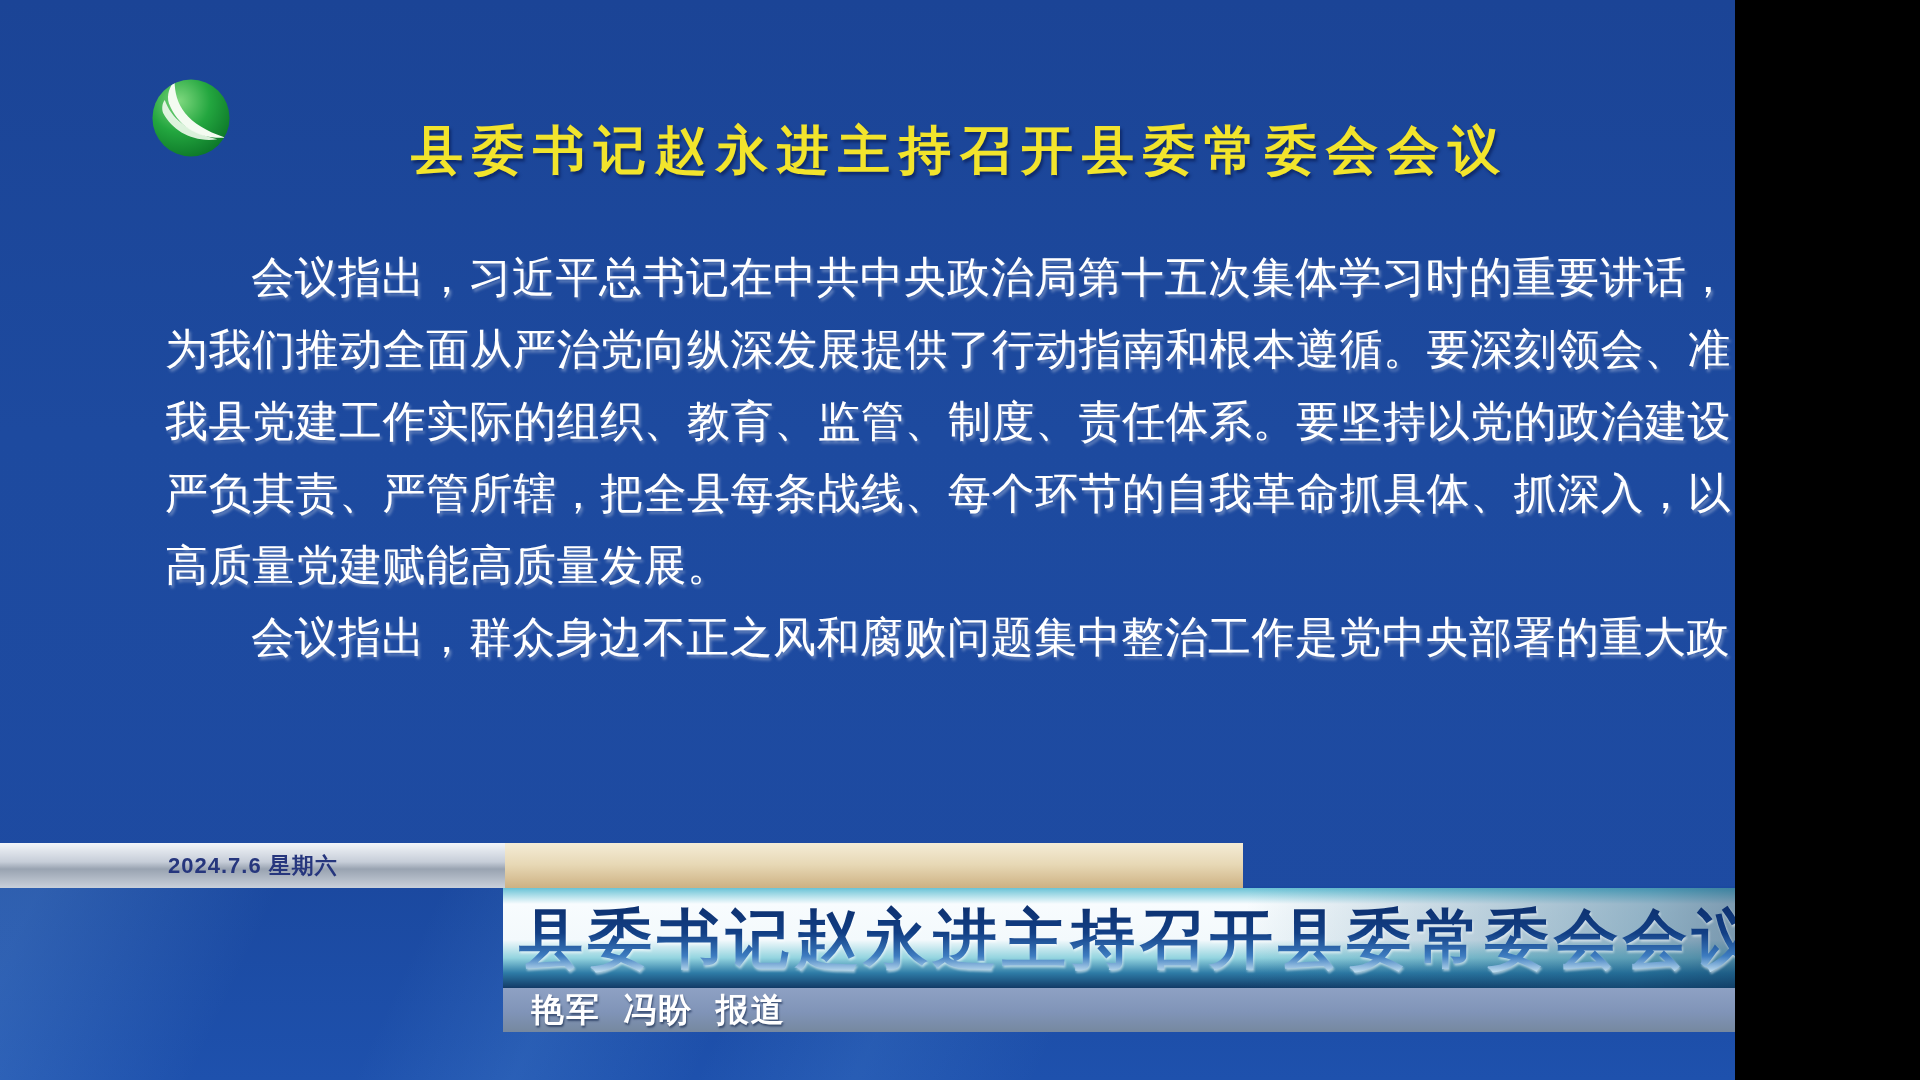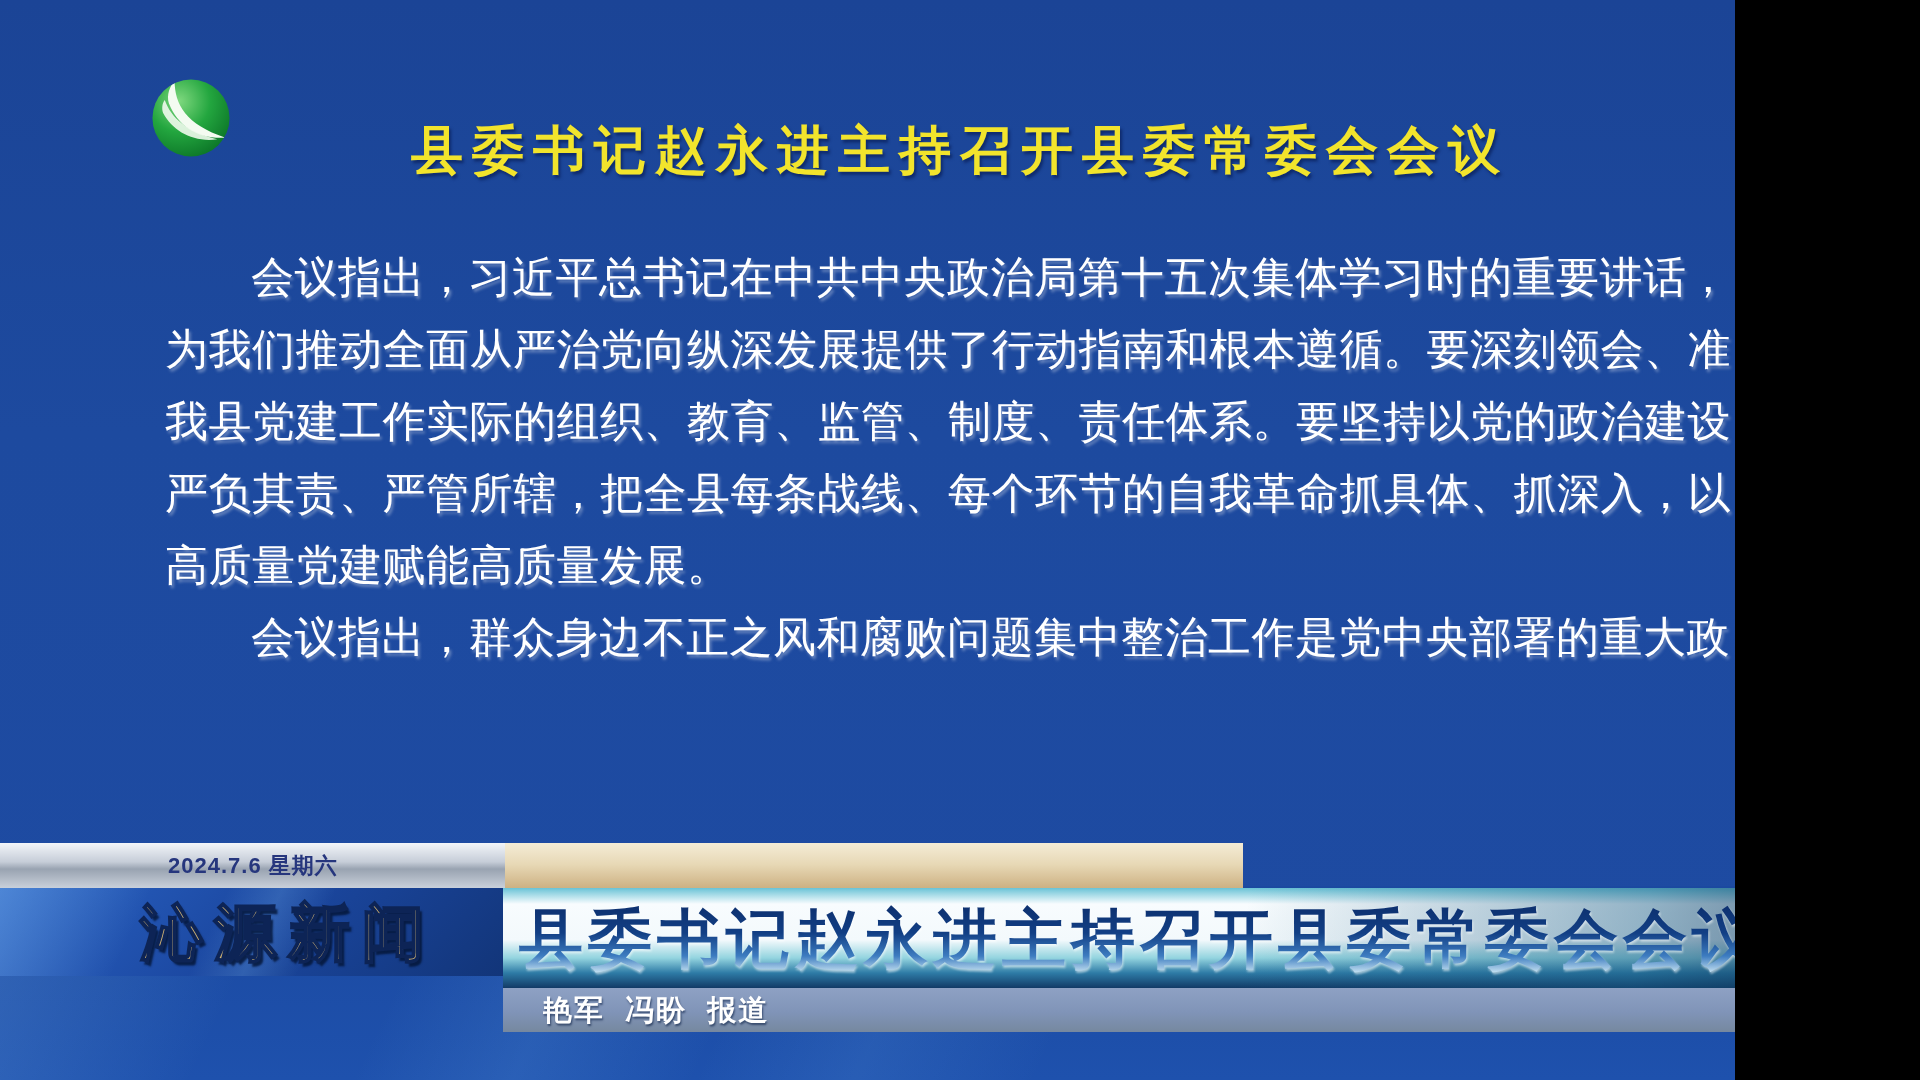--- a/index.html
+++ b/index.html
@@ -71,22 +71,22 @@
     background-image:linear-gradient(180deg,#0b2a66 6%,#123f85 45%,#3d7cc0 68%,#cfe9f5 86%,#ffffff 96%);
     -webkit-background-clip:text;background-clip:text;color:transparent;
     filter:drop-shadow(1px 2px 1px rgba(255,255,255,.55));
   }
   
   .reporter-strip{
     position:absolute;left:503px;top:988px;width:1417px;height:44px;
     background:linear-gradient(180deg,#8ea1c4 0%,#8094b8 55%,#76889f 100%);
   }
   .reporter-credit{
-    position:absolute;left:40px;top:0;height:44px;line-height:44px;
-    font-size:29px;font-weight:700;color:#ffffff;letter-spacing:2px;white-space:pre;
+    position:absolute;left:28px;top:0;height:44px;line-height:44px;
+    font-size:33px;font-weight:700;color:#ffffff;letter-spacing:2px;white-space:pre;
     text-shadow:1px 2px 2px rgba(0,22,60,.55);
   }
 </style>
 </head>
 <body>
 
 <div class="stage">
 
   <div class="logo">
     <svg viewBox="0 0 100 100" width="82" height="84" aria-hidden="true">
@@ -119,23 +119,20 @@
     <div class="body-line indent">会议指出，群众身边不正之风和腐败问题集中整治工作是党中央部署的重大政</div>
   </div>
 
   <div class="backdrop"></div>
 
   <div class="date-bar">
     <span class="date-text">2024.7.6 星期六</span>
   </div>
   <div class="beige-bar"></div>
 
-  <div class="program-badge">
-    <span class="program-name">沁源新闻</span>
-  </div>
 
   <div class="headline-bar">
     <span class="headline-text">县委书记赵永进主持召开县委常委会会议</span>
   </div>
 
   <div class="reporter-strip">
     <span class="reporter-credit">艳军  冯盼  报道</span>
   </div>
 
 </div>

